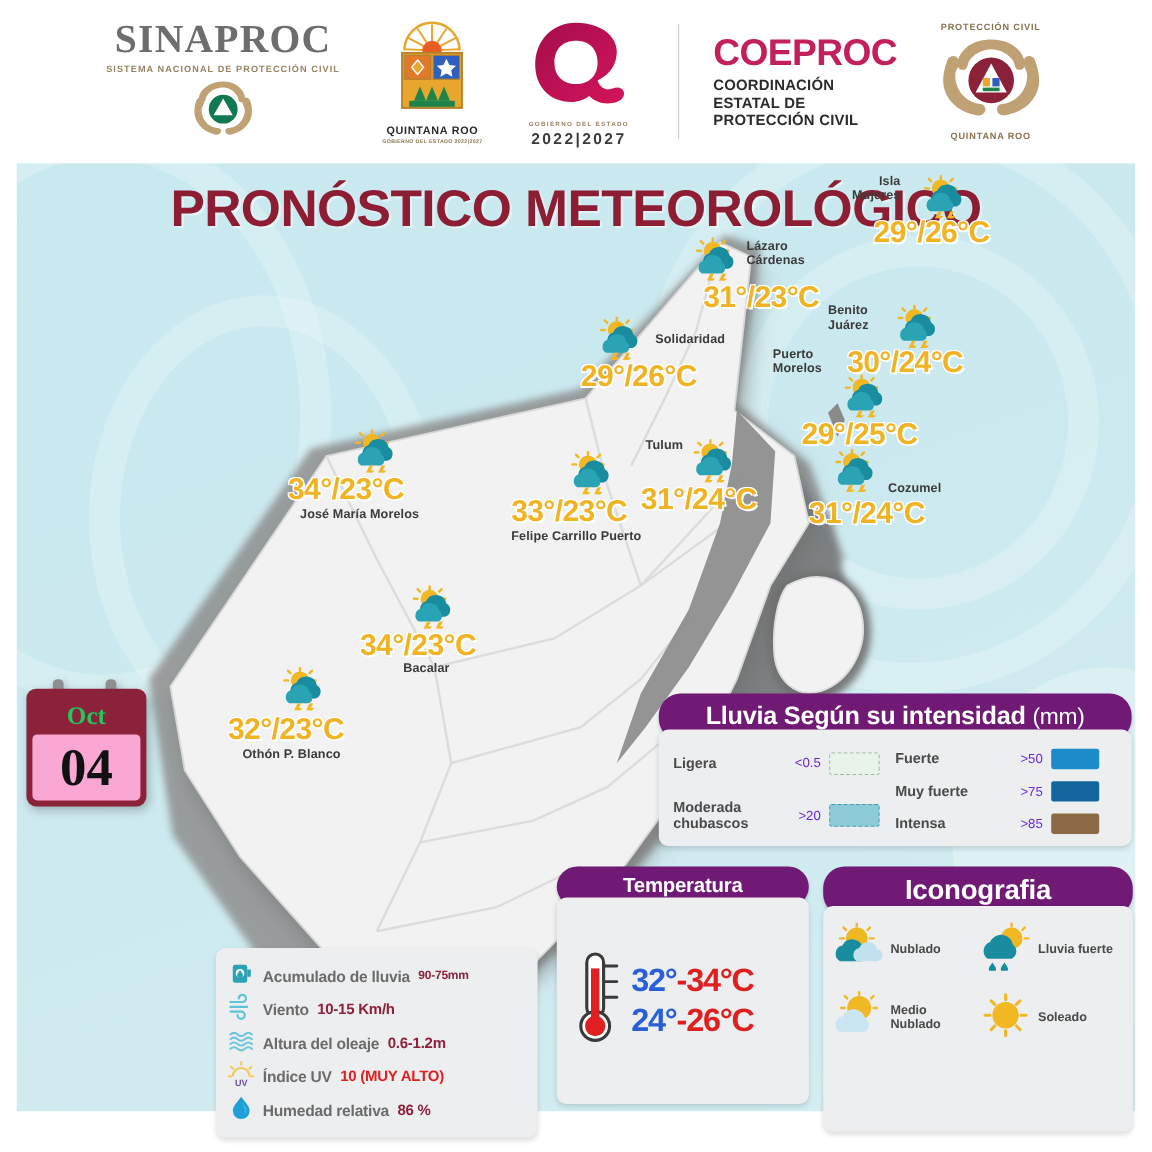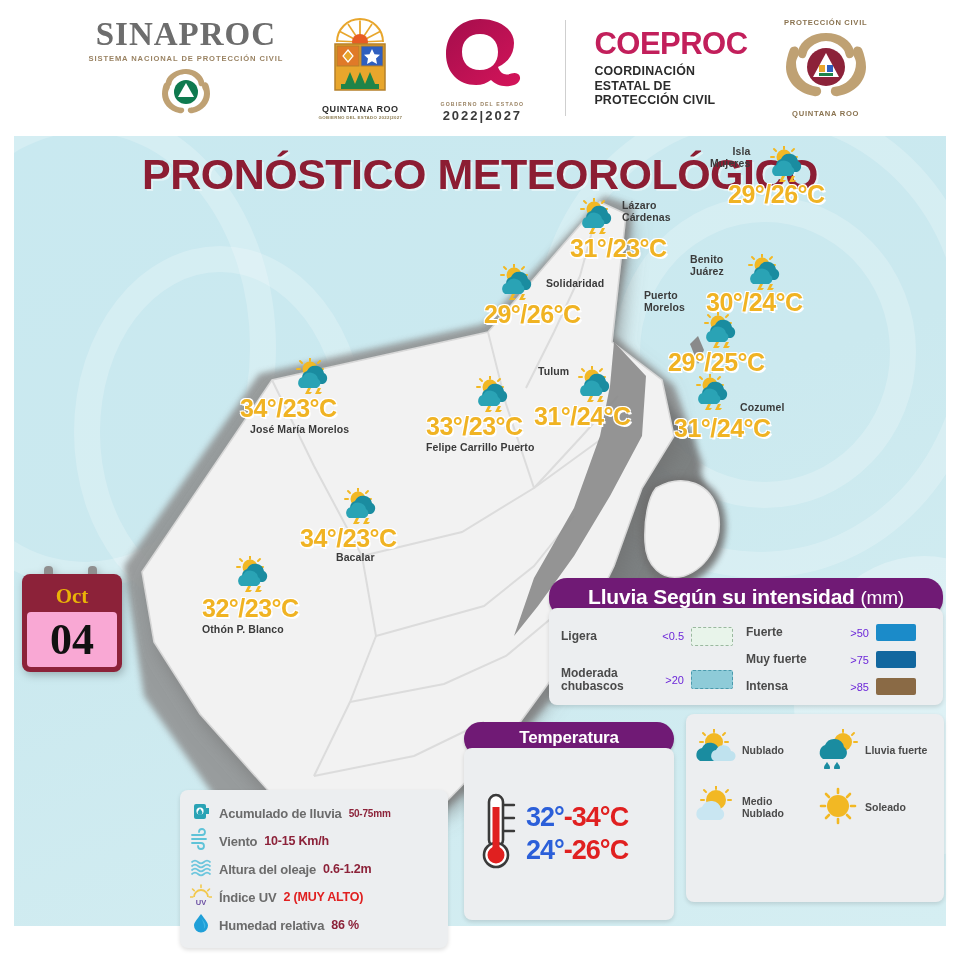--- a/index.html
+++ b/index.html
@@ -102,21 +102,21 @@
 
   
   .cal{
     position:absolute;left:22px;top:566px;width:100px;height:106px;z-index:20;
     filter:drop-shadow(2px 3px 4px rgba(0,0,0,.25));
   }
   .cal .rings{position:absolute;top:0;left:0;width:100px;height:18px;}
   .cal .ring{position:absolute;top:0;width:9px;height:20px;border-radius:4px;background:#8f8f8f;}
   .cal .body{position:absolute;top:8px;left:0;width:100px;height:98px;border-radius:8px;background:#8c2239;overflow:hidden;}
   .cal .mon{
-    position:absolute;top:10px;left:0;width:100px;text-align:center;color:#eab308;
+    position:absolute;top:10px;left:0;width:100px;text-align:center;color:#22c55e;
     font-family:"Liberation Serif","DejaVu Serif",serif;font-weight:700;font-size:21px;
   }
   .cal .day{
     position:absolute;top:38px;left:5px;width:90px;height:55px;background:#f9a8d4;border-radius:4px;
     font-family:"Liberation Serif","DejaVu Serif",serif;font-weight:700;font-size:44px;color:#111;
     text-align:center;line-height:55px;
   }
 
   
   .panel-title{
@@ -343,21 +343,21 @@
               </g>
           <path d="M14 26a7 7 0 0 1 1-13 9 9 0 0 1 17 2 6 6 0 0 1-1 11z" fill="#1a8ca0"></path>
           <path d="M9 30a6 6 0 0 1 2-11 8 8 0 0 1 15 2 5 5 0 0 1-1 9z" fill="#2aa3b5"></path>
           <path d="M16 30l-3 6h3l-2 5 6-7h-3l2-4z" fill="#f2b824"></path>
           <path d="M26 30l-3 6h3l-2 5 6-7h-3l2-4z" fill="#f2b824"></path>
         </g>
           </svg>
       </span>
       <span class="nm" style="left:52px;top:2px;white-space:pre;">Lázaro
 Cárdenas</span>
-      <span class="tm" style="left:0px;top:36px;">
+      <span class="tm" style="left:16px;top:36px;">
         <b>31°</b><span>/</span><b>23°C</b>
       </span>
     </div>
 
     <div class="city" style="left:690px;top:10px;">
       <span class="ico" style="left:62px;top:0;">
         <svg width="44" height="36" viewBox="0 0 44 36">
             <g>
           <circle cx="18" cy="11" r="7.5" fill="#f2b824"></circle>
           <g stroke="#f2b824" stroke-width="2" stroke-linecap="round">
@@ -595,21 +595,21 @@
                 <line x1="5" y1="11" x2="8" y2="11"></line>
             <line x1="31" y1="11" x2="28" y2="11"></line>
               </g>
           <path d="M14 26a7 7 0 0 1 1-13 9 9 0 0 1 17 2 6 6 0 0 1-1 11z" fill="#1a8ca0"></path>
           <path d="M9 30a6 6 0 0 1 2-11 8 8 0 0 1 15 2 5 5 0 0 1-1 9z" fill="#2aa3b5"></path>
           <path d="M16 30l-3 6h3l-2 5 6-7h-3l2-4z" fill="#f2b824"></path>
           <path d="M26 30l-3 6h3l-2 5 6-7h-3l2-4z" fill="#f2b824"></path>
         </g>
           </svg>
       </span>
-      <span class="tm" style="left:12px;top:38px;">
+      <span class="tm" style="left:0px;top:38px;">
         <b>32°</b><span>/</span><b>23°C</b>
       </span>
       <span class="nm" style="left:12px;top:68px;">Othón P. Blanco</span>
     </div>
 
   </div>
 
   <div class="cal">
     <div class="rings">
       <div class="ring" style="left:22px;"></div>
@@ -681,20 +681,21 @@
           <span class="blue">32°</span><span class="red">-34°C</span>
         </span>
         <span class="vrow">
           <span class="blue">24°</span><span class="red">-26°C</span>
         </span>
       </span>
     </div>
   </div>
 
   <div class="icog">
+    <div class="panel-title">Iconografia</div>
     <div class="panel-body">
 
 
       <div class="cell">
         <span>
           <svg width="46" height="40" viewBox="0 0 46 40">
             <circle cx="22" cy="13" r="9" fill="#f2b824"></circle>
             <g stroke="#f2b824" stroke-width="2" stroke-linecap="round">
               <line x1="22" y1="0" x2="22" y2="3"></line>
                 <line x1="11" y1="4" x2="13" y2="6"></line>
@@ -775,21 +776,21 @@
       <div class="irow">
         <span>
           <svg width="22" height="22" viewBox="0 0 22 22">
             <rect x="4" y="4" width="12" height="15" rx="2" fill="#2aa3b5"></rect>
             <path d="M16 8h3v6h-3z" fill="#2aa3b5"></path>
             <circle cx="10" cy="11" r="3.6" fill="#fff"></circle>
             <path d="M10 8.4c1.6 2.2 2.4 3 2.4 4.1a2.4 2.4 0 0 1-4.8 0c0-1.1.8-1.9 2.4-4.1z" fill="#2aa3b5"></path>
           </svg>
         </span>
         <span class="ilb">Acumulado de lluvia</span>
-        <span class="ivl sm">50-75mm</span>
+        <span class="ivl sm">90-75mm</span>
       </div>
 
       <div class="irow">
         <span>
           <svg width="22" height="22" viewBox="0 0 22 22" fill="none" stroke="#5fc3d8" stroke-width="1.8" stroke-linecap="round">
             <path d="M2 7h10a3 3 0 1 0-3-3"></path>
             <path d="M2 11h14"></path>
             <path d="M2 15h9a3 3 0 1 1-3 3"></path>
           </svg>
         </span>
@@ -818,21 +819,21 @@
               <line x1="11" y1="1" x2="11" y2="3.4"></line>
                 <line x1="2.5" y1="5" x2="4.2" y2="6.6"></line>
               <line x1="19.5" y1="5" x2="17.8" y2="6.6"></line>
                 <line x1="0.5" y1="13" x2="2.8" y2="13"></line>
               <line x1="21.5" y1="13" x2="19.2" y2="13"></line>
             </g>
             <text x="11" y="21" font-size="7.5" font-weight="700" fill="#6b4fa3" text-anchor="middle" font-family="Liberation Sans, sans-serif">UV</text>
           </svg>
         </span>
         <span class="ilb">Índice UV</span>
-        <span class="ivl uv">2 (MUY ALTO)</span>
+        <span class="ivl uv">10 (MUY ALTO)</span>
       </div>
 
       <div class="irow">
         <span>
           <svg width="22" height="22" viewBox="0 0 22 22">
             <path d="M11 2c4.5 6 7 8.6 7 11.6A7 7 0 0 1 4 13.6C4 10.6 6.5 8 11 2z" fill="#1f9fd8"></path>
             <path d="M11 5.6c2.8 4 4.4 5.8 4.4 7.8a4.4 4.4 0 0 1-1.6 3.4c1-3.2-.6-6.6-2.8-11.2z" fill="#4fc0ea" opacity=".7"></path>
           </svg>
         </span>
         <span class="ilb">Humedad relativa</span>

